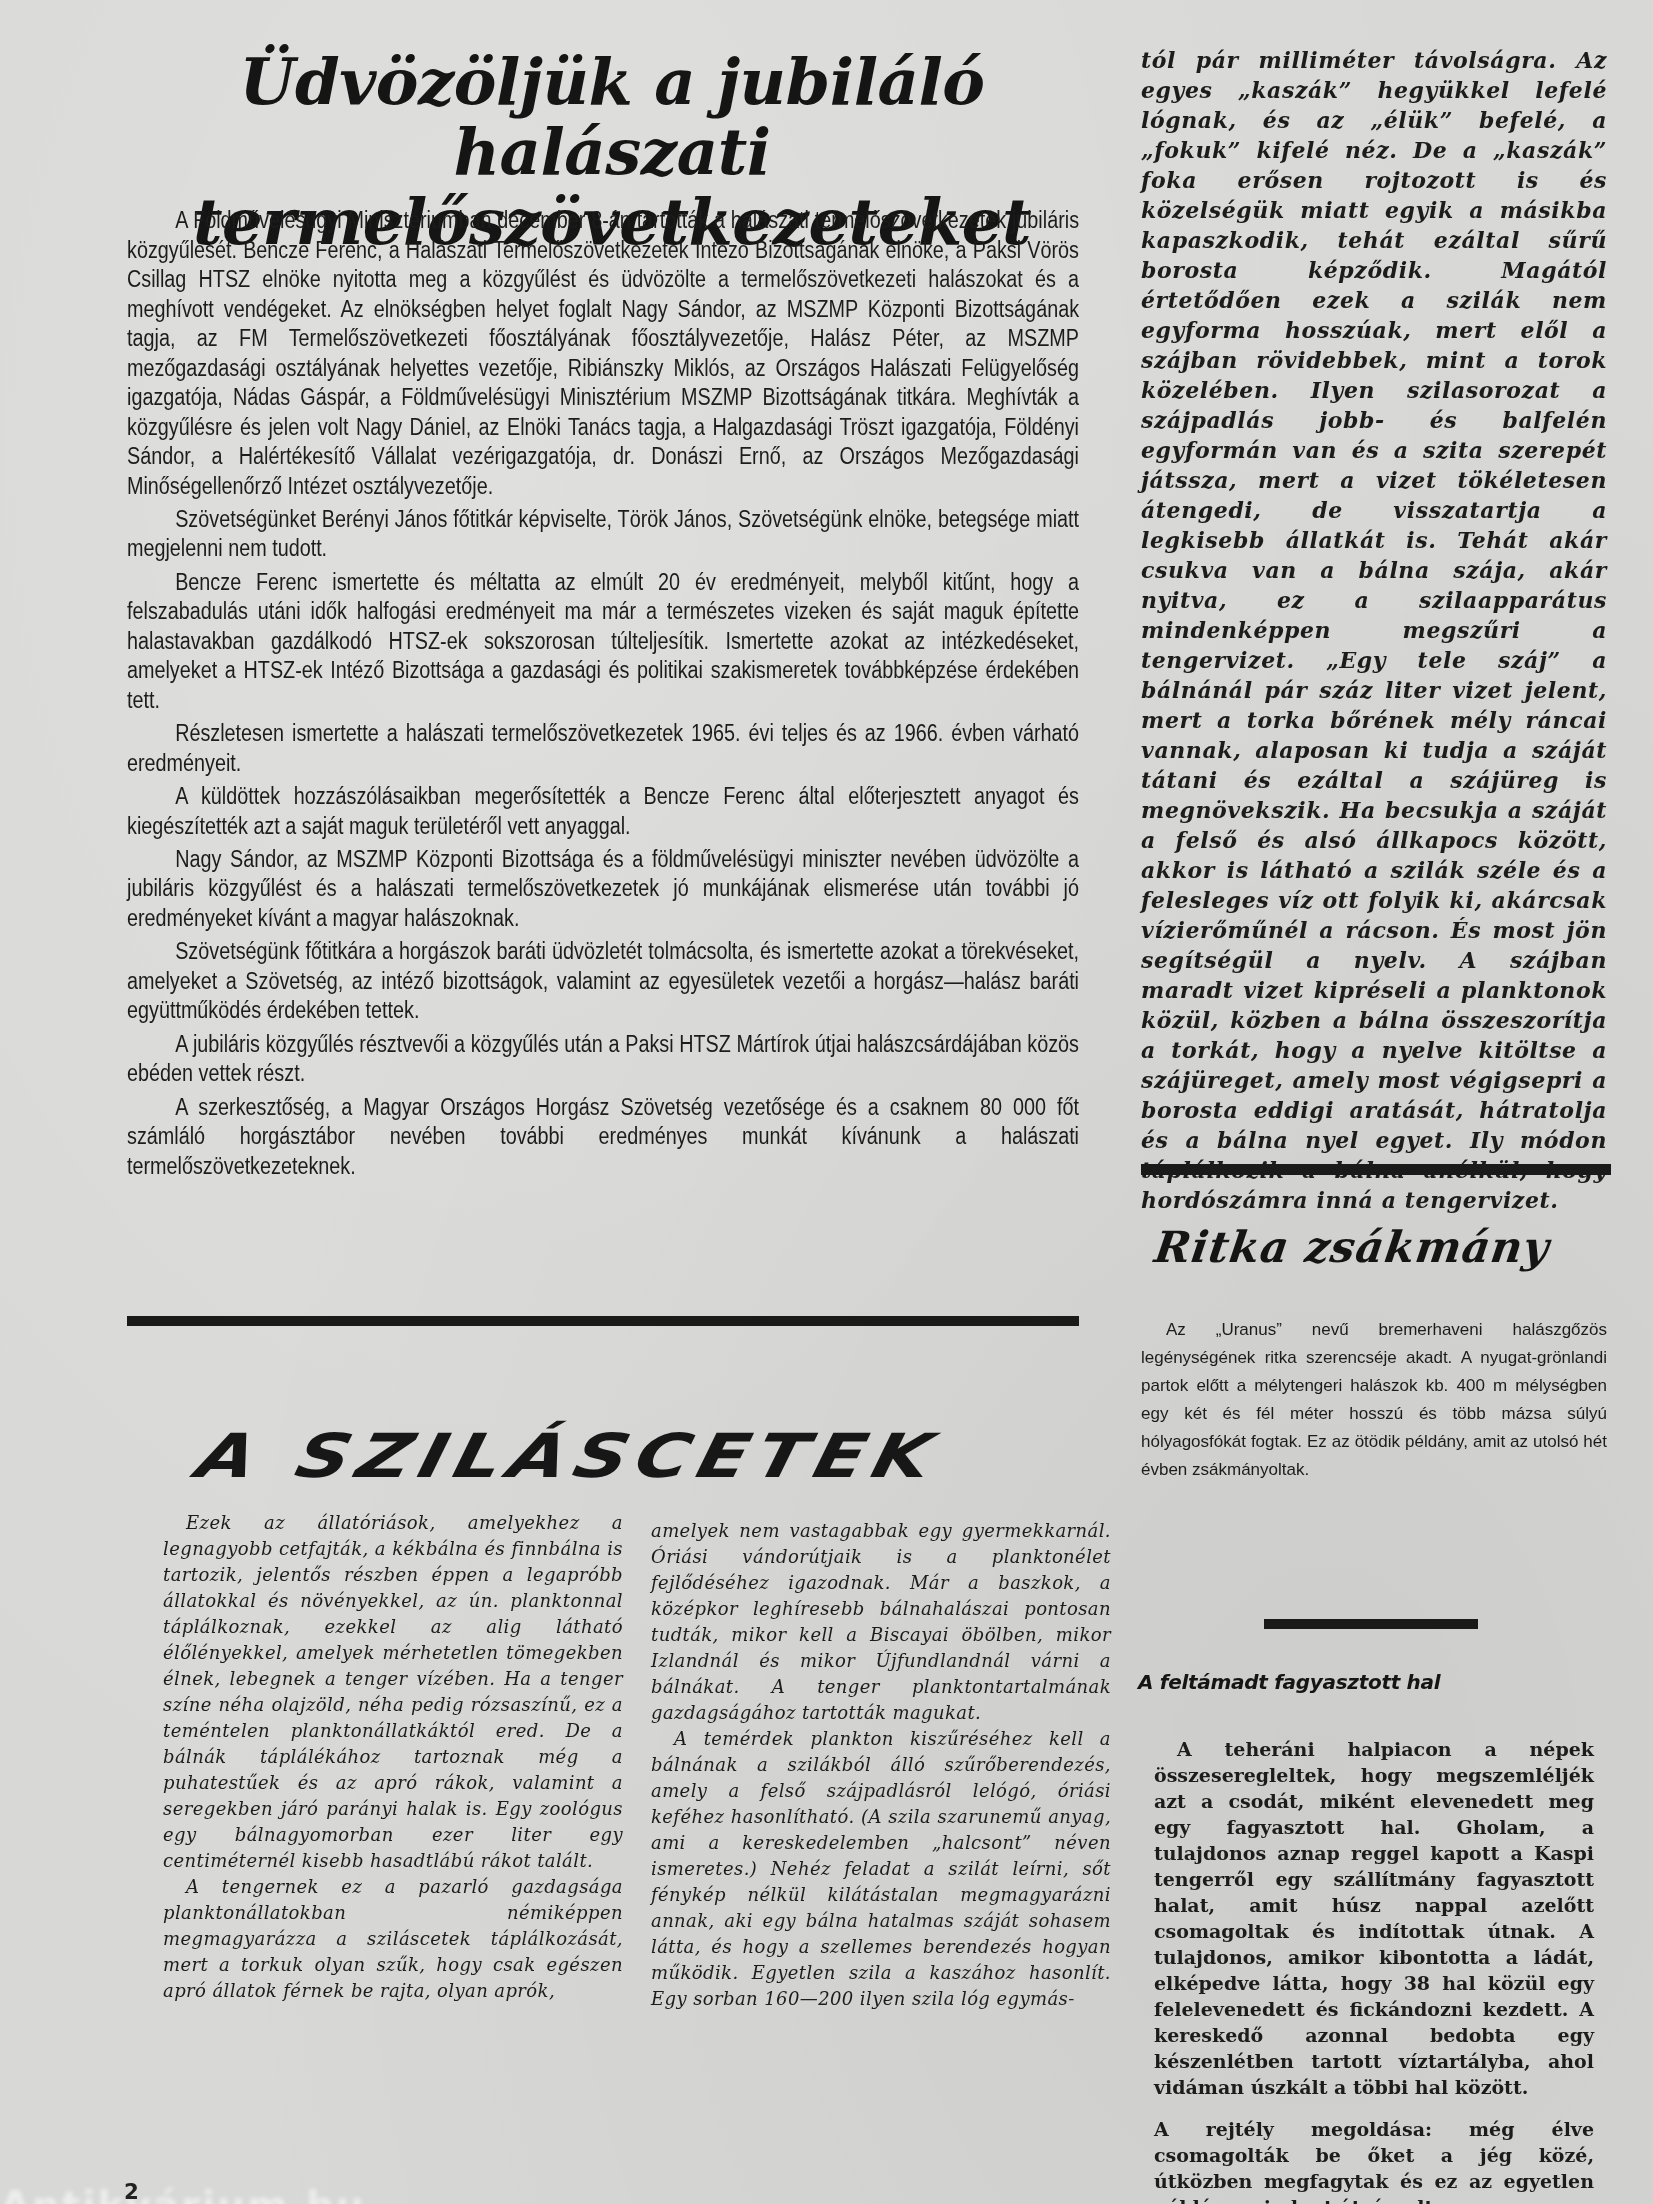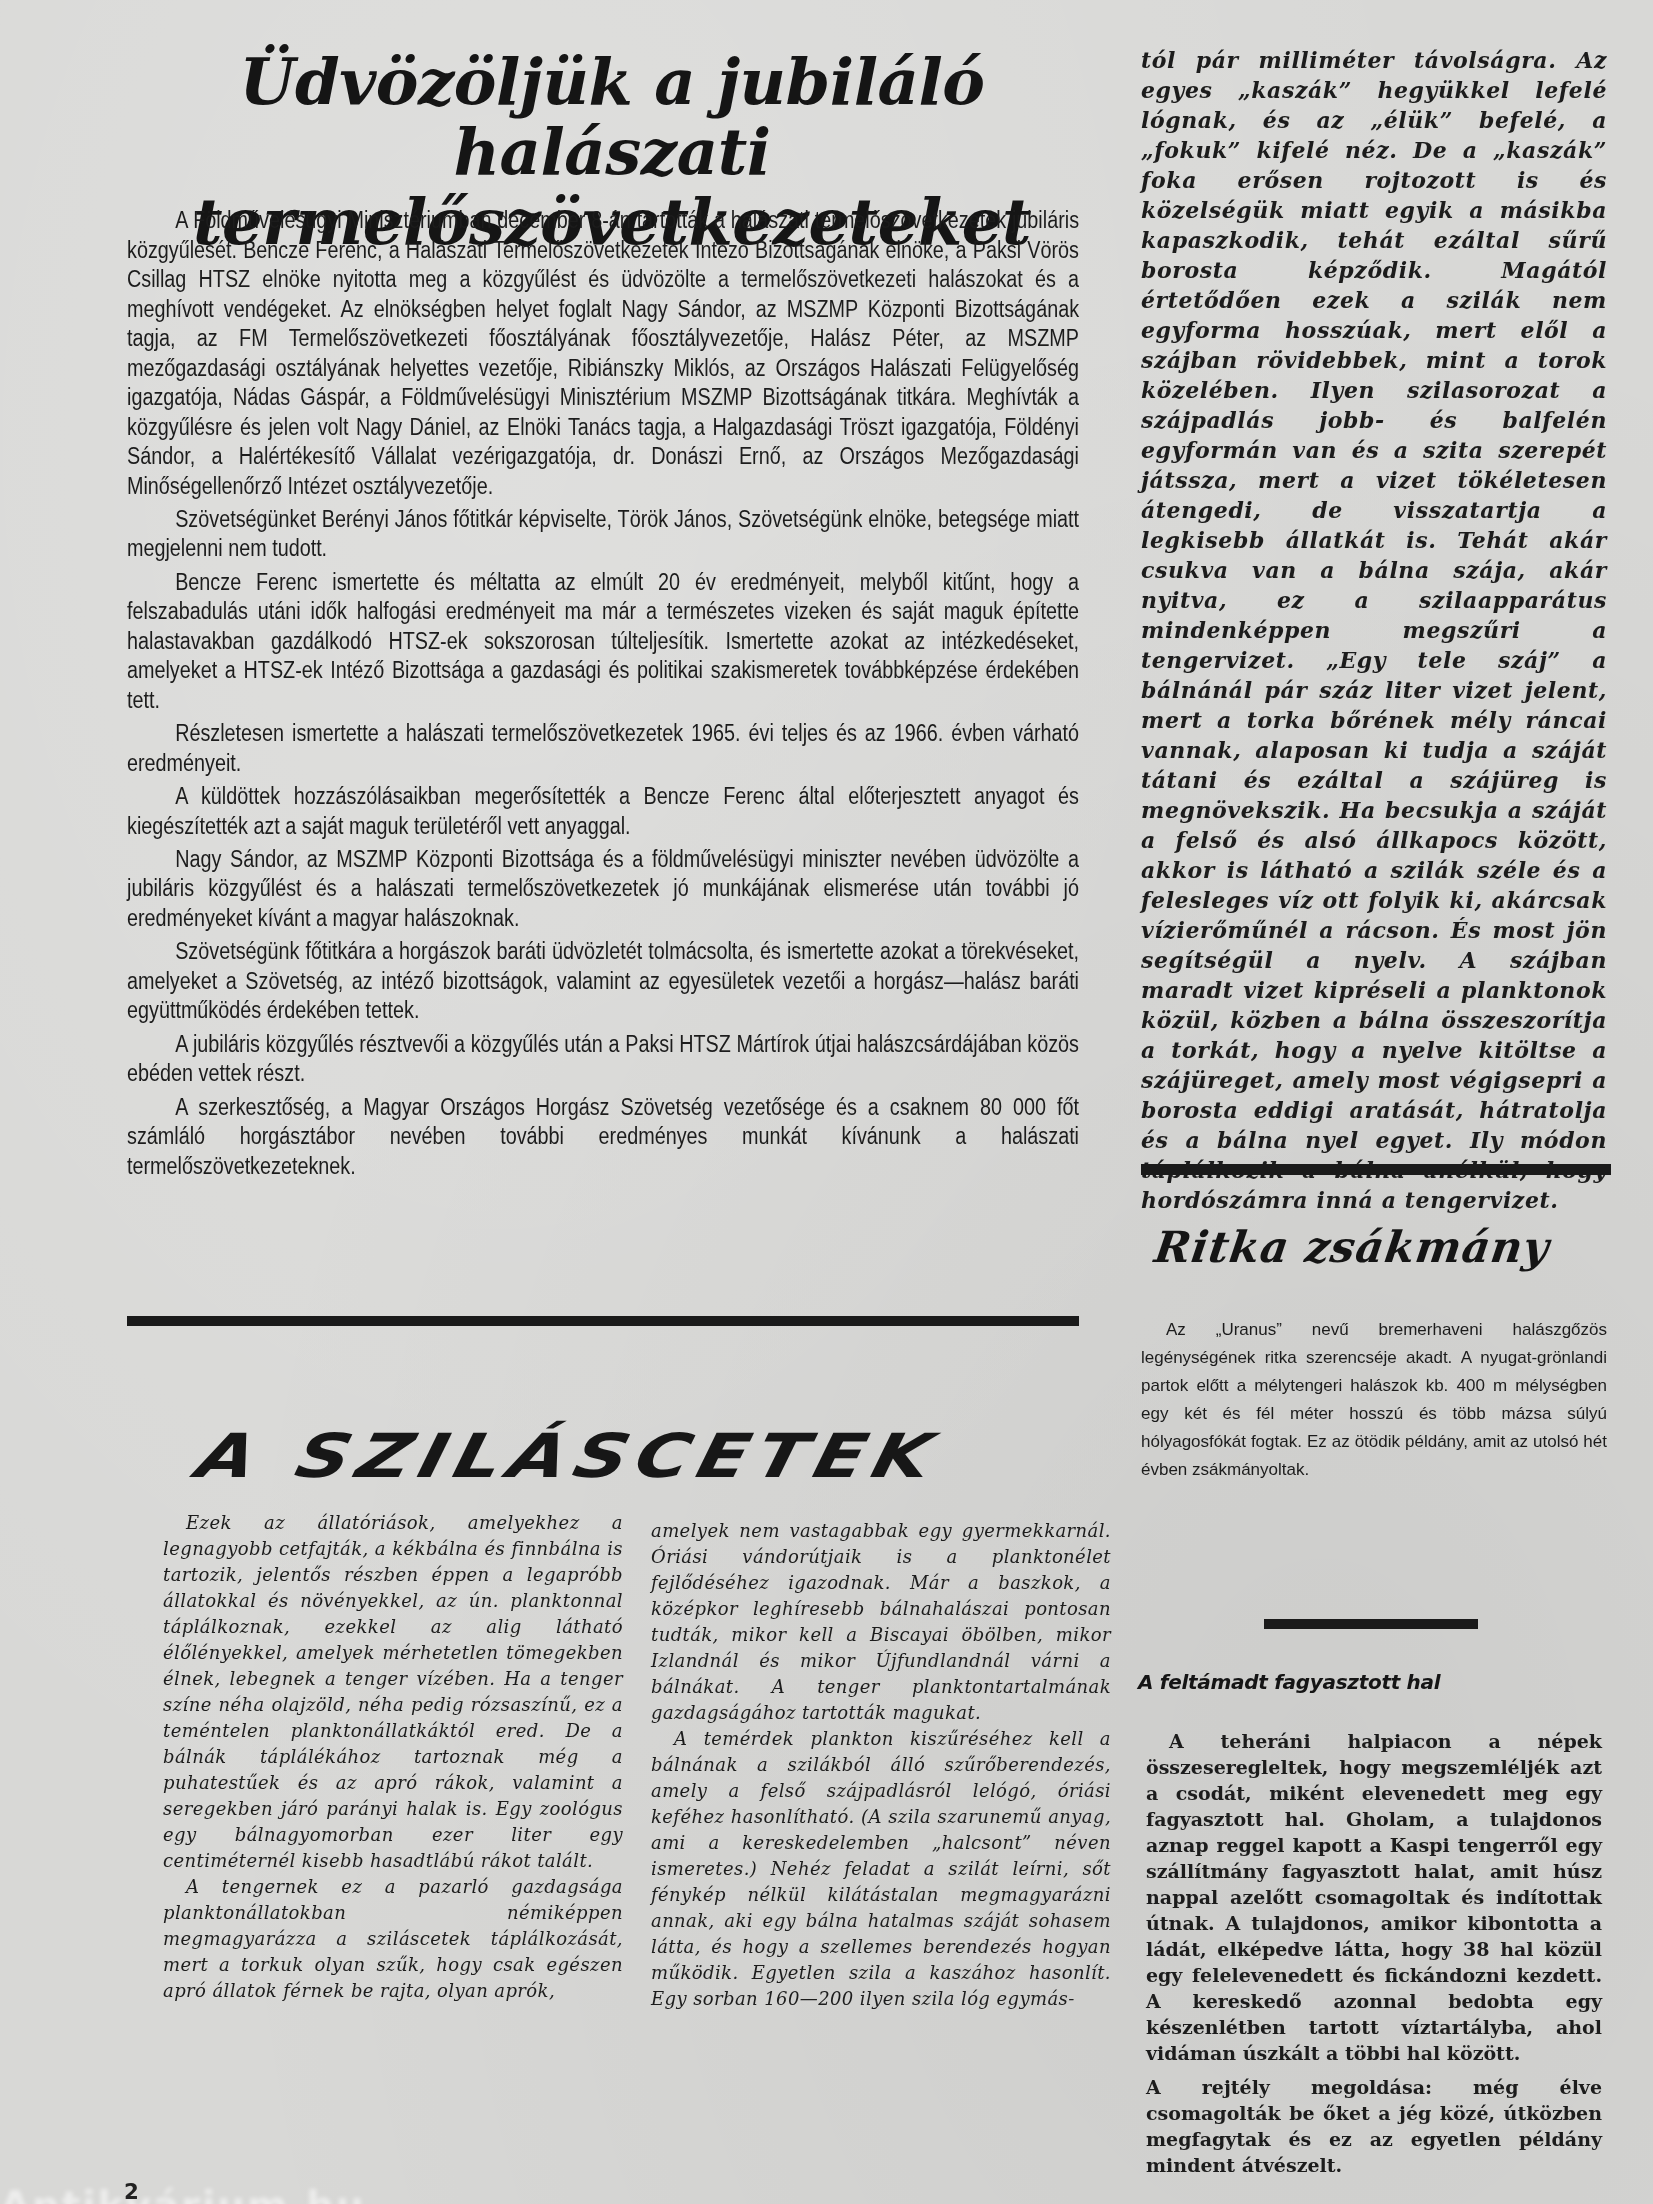--- a/index.html
+++ b/index.html
@@ -74,21 +74,21 @@
     position: absolute; left: 1138px; top: 1661px; width: 475px;
     font-family: "DejaVu Sans", sans-serif; font-weight: bold; font-style: italic;
     font-size: 20px; line-height: 43px; color: #151515;
     letter-spacing: -0.3px;
   }
   .fish-body {
     position: absolute; left: 1138px; top: 1720px; width: 472px;
     font-family: "DejaVu Serif", serif; font-weight: bold;
     font-size: 19px; line-height: 26px; text-align: justify; color: #1c1c1c;
   }
-  .fish-body p { margin: 8px; text-indent: 23px; }
+  .fish-body p { margin: 16px; text-indent: 23px; }
   .fish-body p.noindent { text-indent: 0; }
   
   .szila-title {
     position: absolute; left: 199px; top: 1413px; width: 873px;
     font-family: "DejaVu Sans", sans-serif; font-weight: bold; font-style: italic;
     font-size: 74px; line-height: 87px; color: #171717;
     letter-spacing: 7.8px;
     transform: skewX(-14deg) scaleY(0.82); transform-origin: left center;
   }
   .szila-col {

